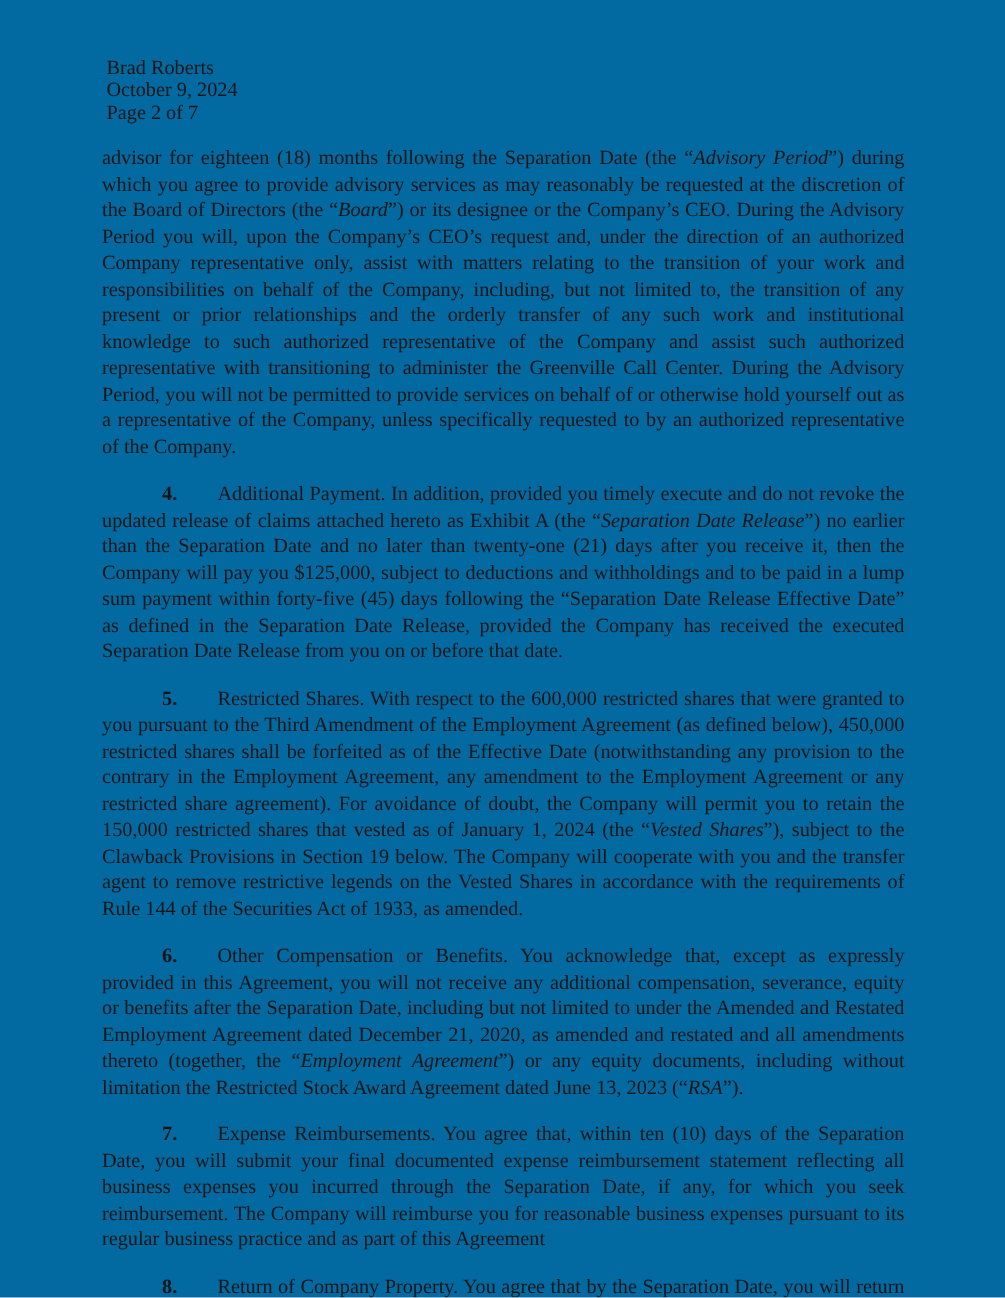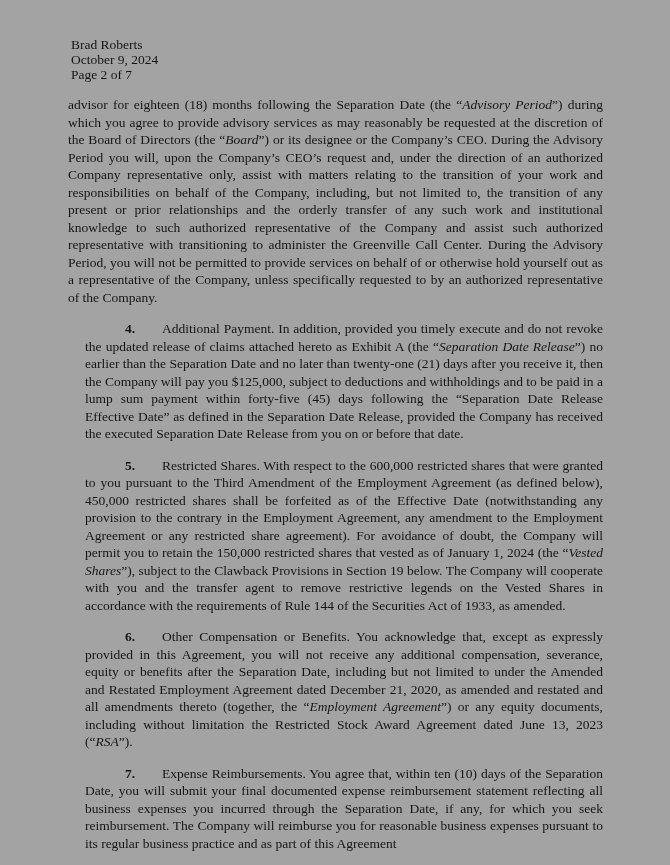--- a/index.html
+++ b/index.html
@@ -4,21 +4,21 @@
 <style>
   html, body {
     margin: 0;
     padding: 0;
     background: #ffffff;
   }
   .sheet {
     position: relative;
     width: 670px;
     height: 865px;
-    background: #a3a3a3;
+    background: #0369a1;
     color: #151515;
     font-family: "Liberation Serif", "DejaVu Serif", serif;
     overflow: hidden;
   }
   .letter-header {
     position: absolute;
     left: 71px;
     top: 37px;
     font-size: 13.5px;
     line-height: 15px;
@@ -31,21 +31,20 @@
     width: 535px;
     font-size: 13.5px;
     line-height: 17.5px;
     text-align: justify;
   }
   .letter-body p.para {
     margin: 0 0 14px 0;
   }
   .letter-body p.para.numbered {
     text-indent: 40px;
-    margin-left: 17px;
   }
   .pnum {
     display: inline-block;
     width: 37px;
     font-weight: 700;
     text-indent: 0;
   }
   .run-b  { font-weight: 400; }
   .run-i  { font-style: italic; }
 </style>

